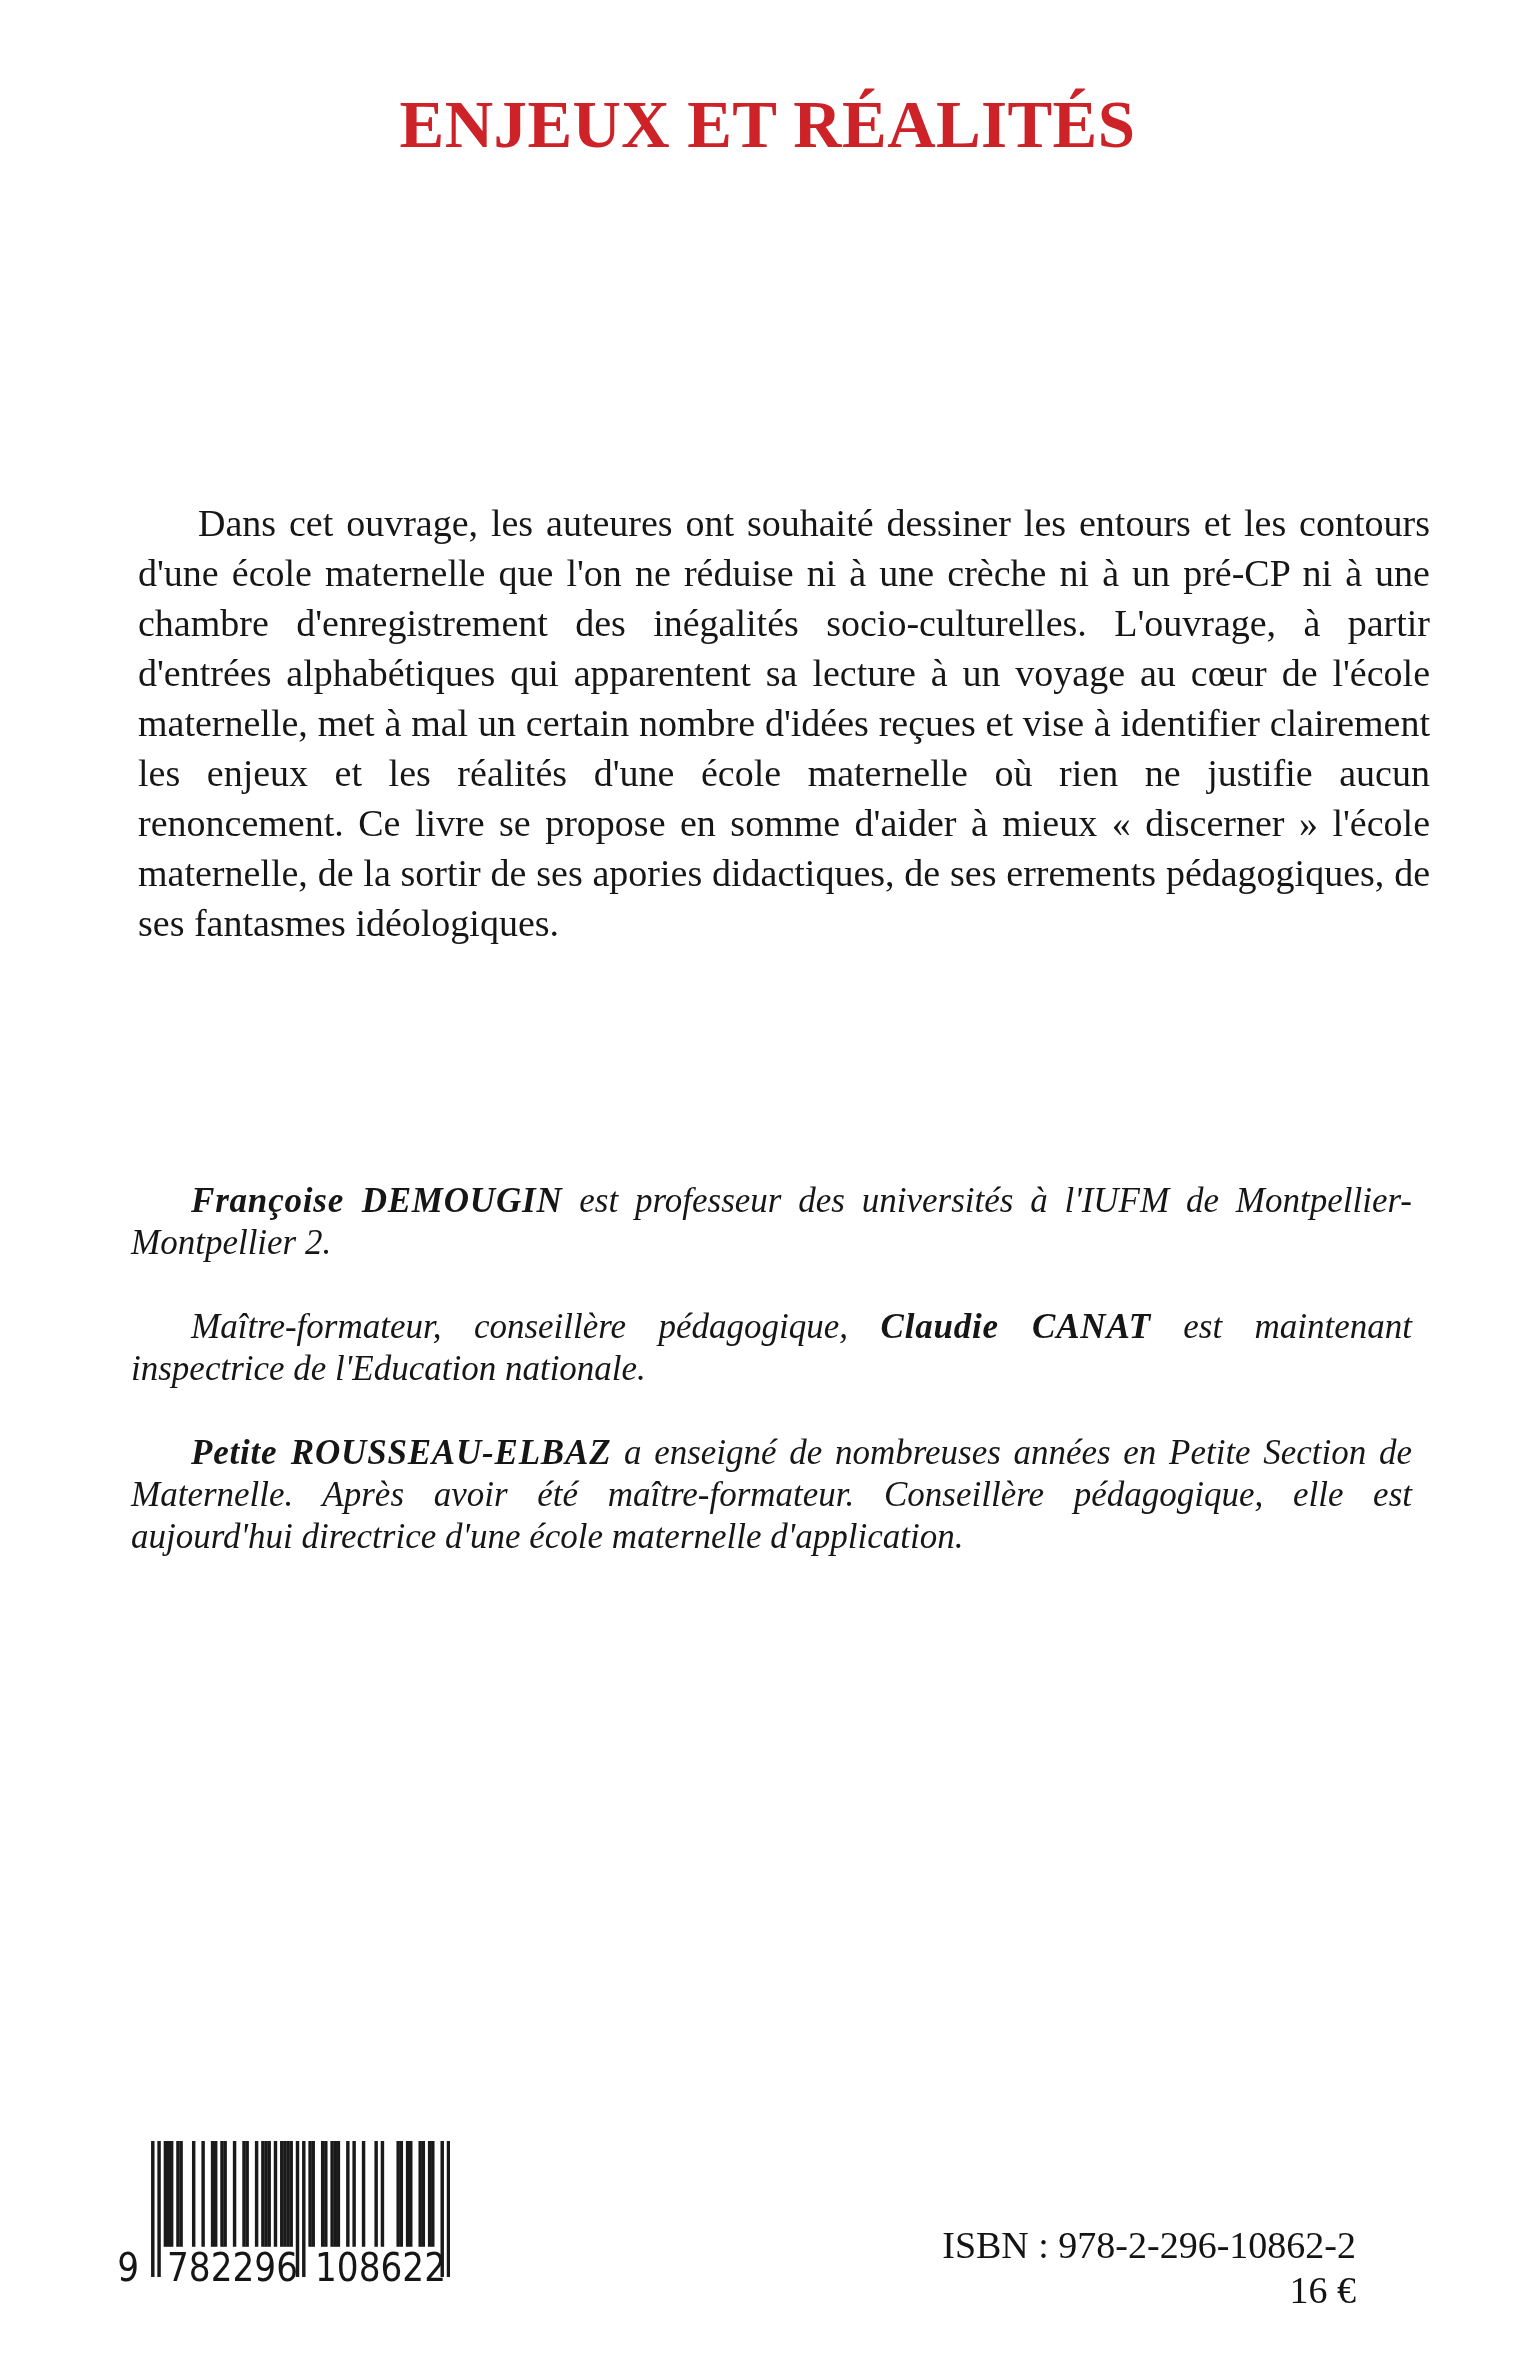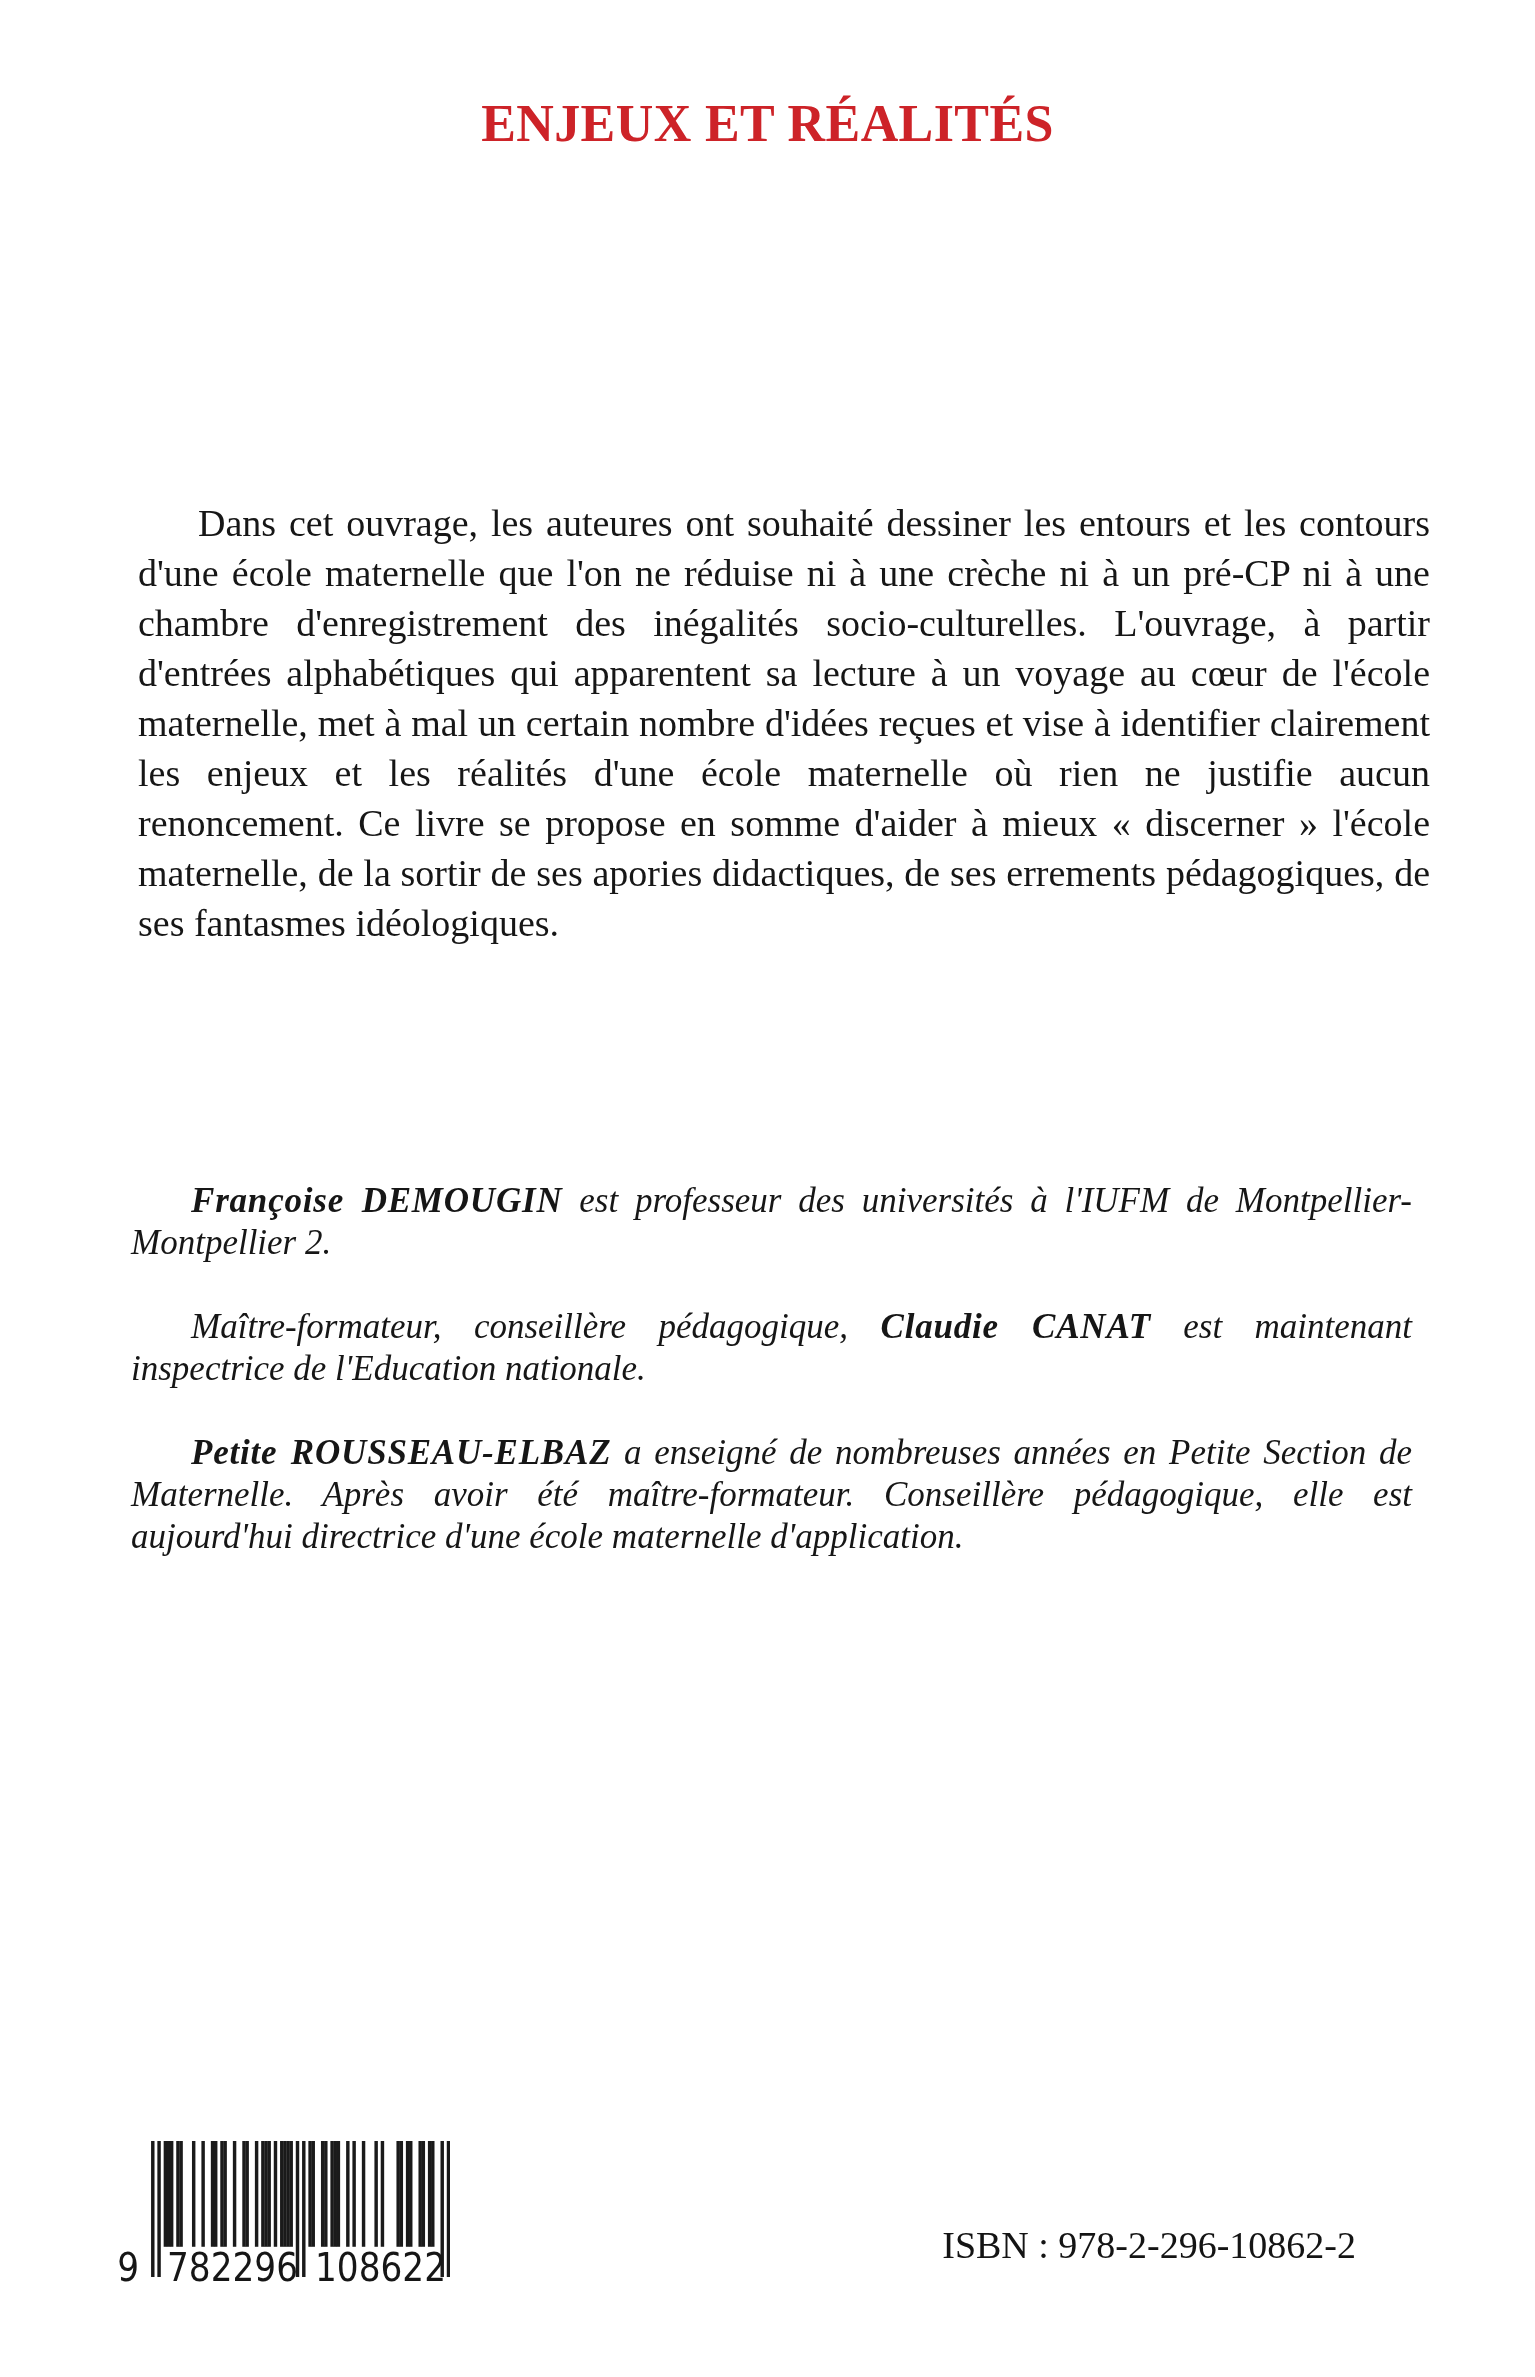--- a/index.html
+++ b/index.html
@@ -10,21 +10,21 @@
     background:#ffffff;
     overflow:hidden;
     font-family:"Liberation Serif", serif;
     color:#161616;
   }
   .title {
     position:absolute;
     top:86px; left:0; width:100%;
     text-align:center;
     font-weight:bold;
-    font-size:52px;
+    font-size:67px;
     line-height:76px;
     color:#cd2328;
     letter-spacing:0.4px;
   }
   .blurb {
     position:absolute;
     top:480px; left:120px; width:1292px;
     margin:18px;
     font-size:38px;
     line-height:50px;
@@ -140,16 +140,17 @@
         <rect x="344.76" y="0" width="4.10" height="162" fill="#1a1a1a"></rect>
         <rect x="352.25" y="0" width="4.10" height="162" fill="#1a1a1a"></rect>
       </svg>
     <span class="bc-digits bc-first">9</span>
     <span class="bc-digits bc-g1">782296</span>
     <span class="bc-digits bc-g2">108622</span>
   </div>
 
   <div class="isbn-block">
     <div>ISBN : 978-2-296-10862-2</div>
+    <div>16 €</div>
   </div>
 
 </div>
 
 
 </body></html>

